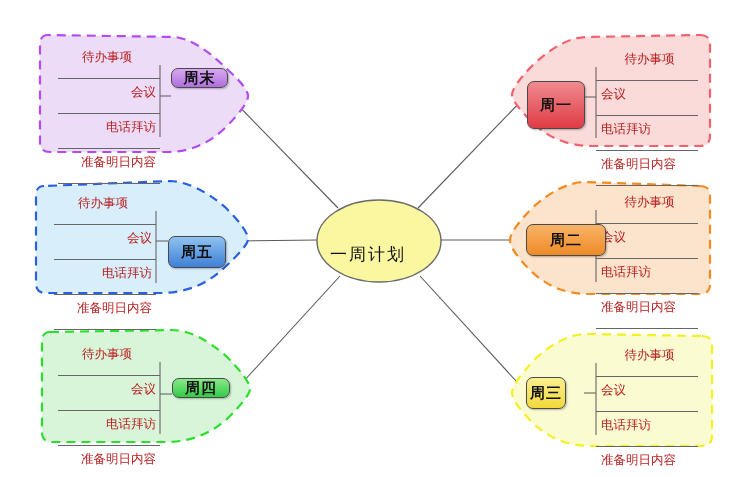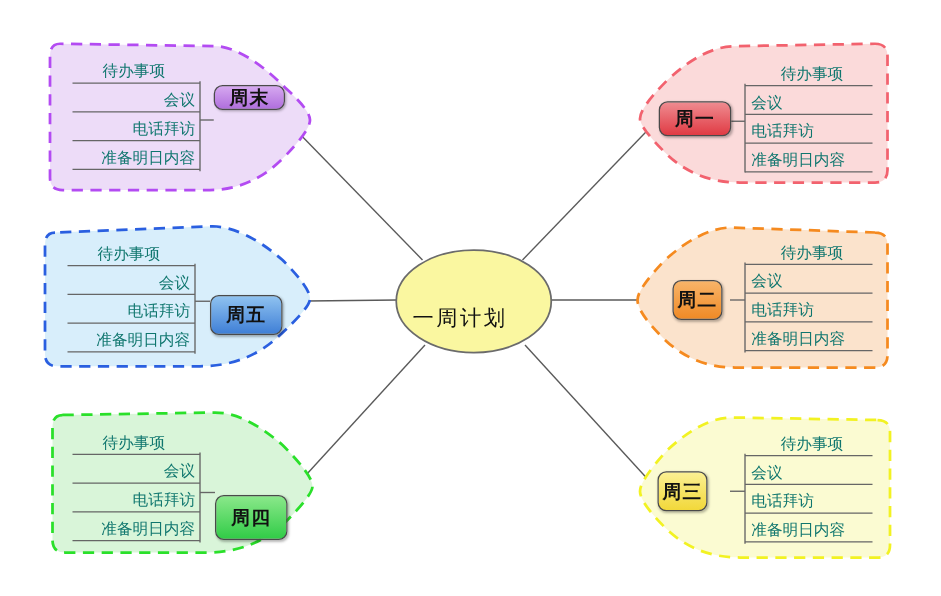--- a/index.html
+++ b/index.html
@@ -28,28 +28,28 @@
     position: absolute;
   }
   .items {
     position: absolute;
     display: flex;
     flex-direction: column;
   }
   .item {
     font-family: "DejaVu Sans", "Liberation Sans", sans-serif;
     font-size: 12.5px;
-    color: #0f766e;
+    color: #b91c1c;
     line-height: 16px;
     height: 21px;
     display: flex;
     align-items: flex-end;
     border-bottom: 1px solid #666666;
     white-space: nowrap;
-    padding-bottom: 1px;
+    padding-bottom: 13px;
   }
   .items.left .item {
     justify-content: flex-end;
     padding-right: 4px;
   }
   .items.right .item {
     justify-content: flex-start;
     padding-left: 5px;
   }
   .items .item.head {
@@ -151,41 +151,41 @@
     <div class="node-box" id="box-friday" style="left: 168px; top: 225px; width: 58px; height: 32px; background: linear-gradient(rgb(143, 194, 240) 0%, rgb(63, 127, 214) 100%); margin-top: 11px;">周五</div>
   </div>
 
   <div class="branch">
     <div class="items left" style="left:58px; top:341px; width:102px;">
       <div class="item head">待办事项</div>
       <div class="item">会议</div>
       <div class="item">电话拜访</div>
       <div class="item">准备明日内容</div>
     </div>
-    <div class="node-box" id="box-thursday" style="left: 172px; top: 396px; width: 58px; height: 36px; background: linear-gradient(rgb(138, 232, 138) 0%, rgb(49, 204, 71) 100%);">周四</div>
+    <div class="node-box" id="box-thursday" style="left: 172px; top: 378px; width: 58px; height: 20px; background: linear-gradient(rgb(138, 232, 138) 0%, rgb(49, 204, 71) 100%);">周四</div>
   </div>
 
   <div class="branch">
     <div class="items right" style="left:596px; top:46px; width:102px;">
       <div class="item head">待办事项</div>
       <div class="item">会议</div>
       <div class="item">电话拜访</div>
       <div class="item">准备明日内容</div>
     </div>
-    <div class="node-box" id="box-monday" style="left: 527px; top: 81px; width: 58px; height: 28px; background: linear-gradient(rgb(239, 139, 144) 0%, rgb(224, 59, 68) 100%);">周一</div>
+    <div class="node-box" id="box-monday" style="left: 527px; top: 81px; width: 58px; height: 48px; background: linear-gradient(rgb(239, 139, 144) 0%, rgb(224, 59, 68) 100%);">周一</div>
   </div>
 
   <div class="branch">
     <div class="items right" style="left:596px; top:189px; width:102px;">
       <div class="item head">待办事项</div>
       <div class="item">会议</div>
       <div class="item">电话拜访</div>
       <div class="item">准备明日内容</div>
     </div>
-    <div class="node-box" id="box-tuesday" style="left: 538px; top: 224px; width: 40px; height: 32px; background: linear-gradient(rgb(248, 180, 105) 0%, rgb(239, 138, 38) 100%);">周二</div>
+    <div class="node-box" id="box-tuesday" style="left: 526px; top: 224px; width: 80px; height: 32px; background: linear-gradient(rgb(248, 180, 105) 0%, rgb(239, 138, 38) 100%);">周二</div>
   </div>
 
   <div class="branch">
     <div class="items right" style="left:596px; top:342px; width:102px;">
       <div class="item head">待办事项</div>
       <div class="item">会议</div>
       <div class="item">电话拜访</div>
       <div class="item">准备明日内容</div>
     </div>
     <div class="node-box" id="box-wednesday" style="left: 526px; top: 377px; width: 40px; height: 32px; background: linear-gradient(rgb(251, 240, 147) 0%, rgb(242, 216, 58) 100%);">周三</div>

